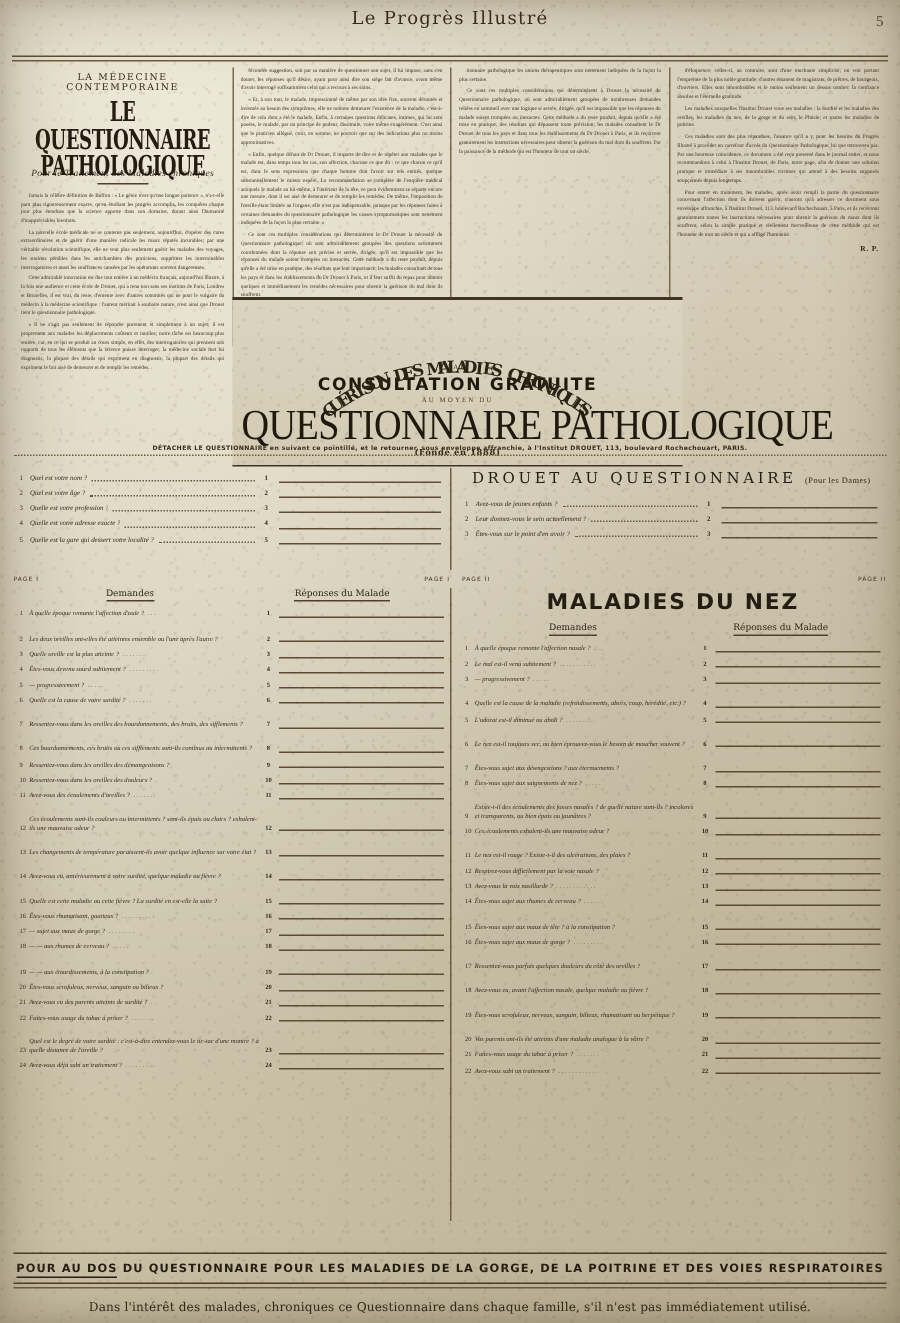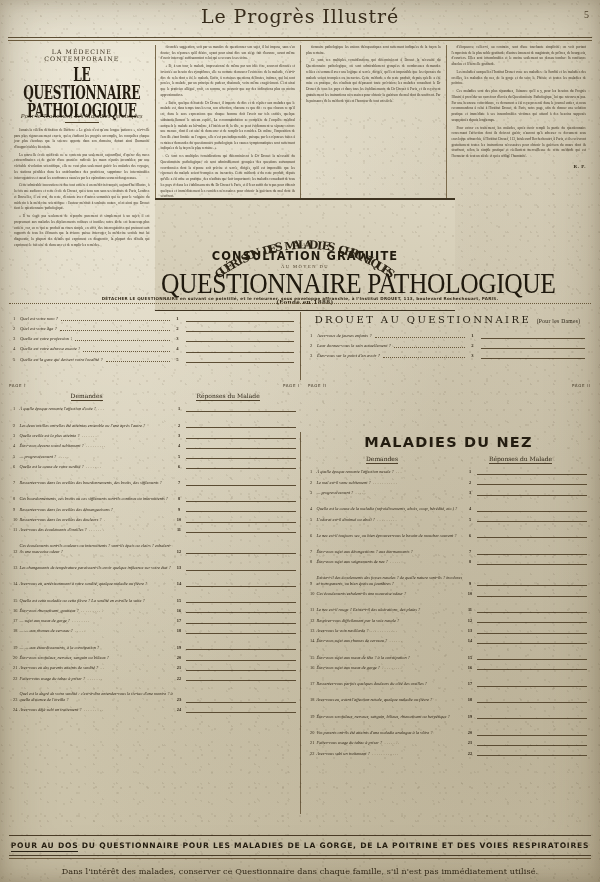--- a/index.html
+++ b/index.html
@@ -46,21 +46,21 @@
 
   
   .masthead {
     position: relative;
     height: 30px;
     padding-top: 5px;
     text-align: center;
   }
   .masthead-title {
     font-family: "DejaVu Serif", serif;
-    font-size: 19px;
+    font-size: 12px;
     letter-spacing: .9px;
     color: #34291a;
   }
   .folio {
     position: absolute;
     right: 11px;
     top: 9px;
     font-size: 10px;
     color: #4a3c27;
   }
@@ -289,21 +289,21 @@
   .pagemarks > div { width: 50%; display: flex; justify-content: space-between; box-sizing: border-box; }
   .pagemarks > div.right { padding-left: 8px; }
 
   
   .panels {
     position: absolute;
     top: 392px; left: 9px; right: 9px; bottom: 68px;
     display: flex;
   }
   .panel { width: 50%; box-sizing: border-box; padding: 0 4px; position: relative; }
-  .panel.right { border-left: .8px solid #6f5f42; padding-left: 9px; margin-top: 40px; }
+  .panel.right { border-left: .8px solid #6f5f42; padding-left: 9px; }
   .panel-title {
     text-align: center;
     font-family: "DejaVu Sans", sans-serif;
     font-weight: bold;
     font-size: 13.2px;
     letter-spacing: .2px;
     color: #241d11;
     margin: 2px 0 5px;
     white-space: nowrap;
   }
@@ -867,18 +867,18 @@
     </div>
   </div>
 
   <div class="footer">
     <div class="footer-rule-top"></div>
     <div class="footer-banner">
       <span class="ul">POUR AU DOS</span>
       <span>DU QUESTIONNAIRE POUR LES MALADIES DE LA GORGE, DE LA POITRINE ET DES VOIES RESPIRATOIRES</span>
     </div>
     <div class="footer-rule-mid"></div>
-    <div class="footer-note">Dans l'intérêt des malades, conserver ce Questionnaire dans chaque famille, s'il n'est pas immédiatement utilisé.</div>
+    <div class="footer-note">Dans l'intérêt des malades, chroniques ce Questionnaire dans chaque famille, s'il n'est pas immédiatement utilisé.</div>
   </div>
 
   <div id="grain"></div>
   <div id="vignette"></div>
 </div>
 
 </body></html>

